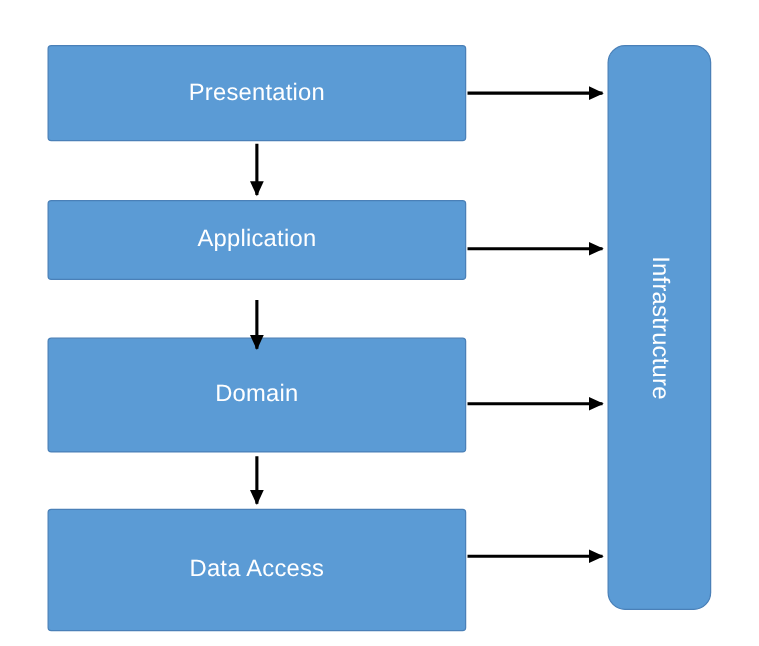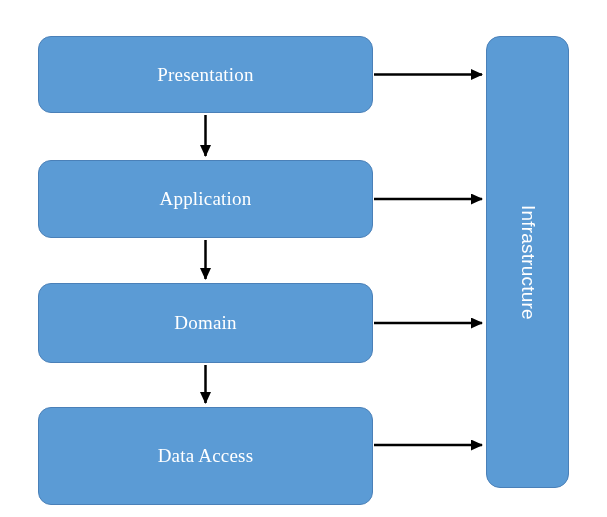--- a/index.html
+++ b/index.html
@@ -14,33 +14,32 @@
     background: #ffffff;
     font-family: "Liberation Sans", sans-serif;
     overflow: hidden;
   }
   .layer-box {
     position: absolute;
     left: 38px;
     width: 335px;
     background: #5B9BD5;
     border: 1px solid #4A80B8;
-    border-radius: 13px;
+    border-radius: 3px;
     box-sizing: border-box;
     display: flex;
     align-items: center;
     justify-content: center;
     color: #ffffff;
     font-size: 19px;
     letter-spacing: 0.2px;
-    font-family: Liberation Serif, serif;
   }
   .box-presentation { top: 36px;  height: 77px; }
-  .box-application  { top: 160px; height: 78px; }
-  .box-domain       { top: 283px; height: 80px; }
+  .box-application  { top: 160px; height: 64px; }
+  .box-domain       { top: 270px; height: 92px; }
   .box-data-access  { top: 407px; height: 98px; }
   .box-infrastructure {
     position: absolute;
     left: 486px;
     top: 36px;
     width: 83px;
     height: 452px;
     background: #5B9BD5;
     border: 1px solid #4A80B8;
     border-radius: 14px;

